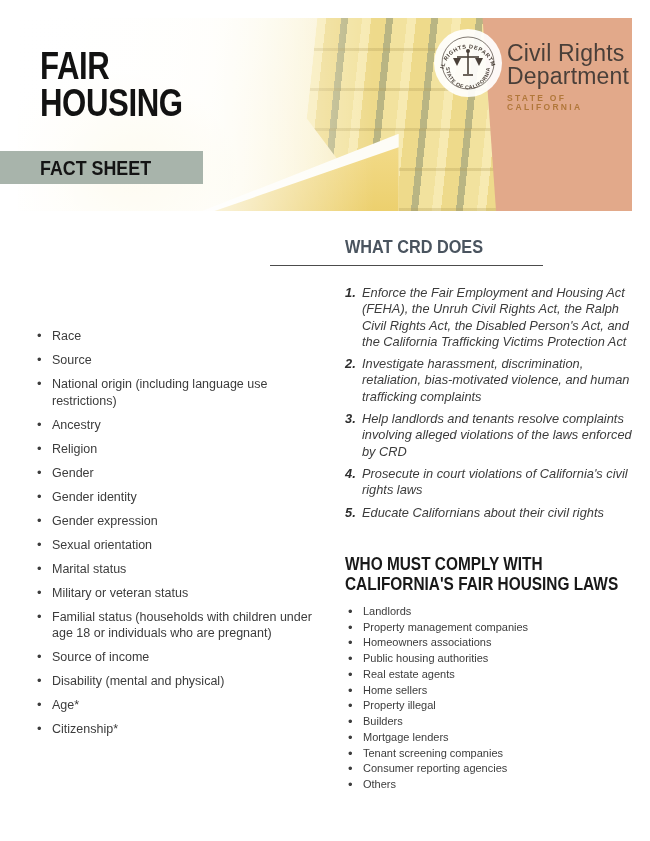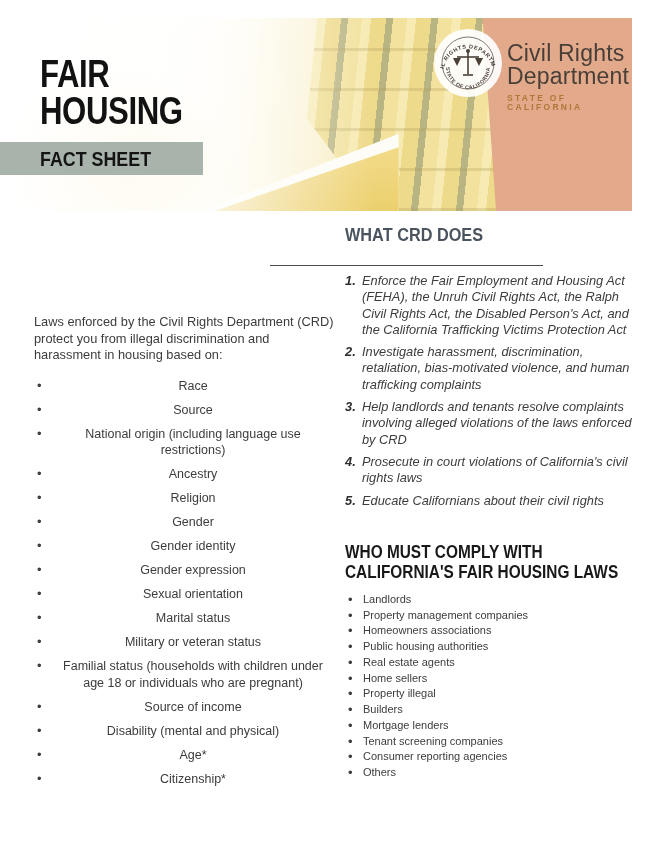--- a/index.html
+++ b/index.html
@@ -29,42 +29,42 @@
   .wash{position:absolute;left:0;top:0;width:58%;height:100%;
     background:linear-gradient(90deg,rgba(255,255,255,.96) 0%,rgba(255,255,255,.75) 55%,rgba(255,255,255,0) 100%);}
 
   
   .seal{position:absolute;left:415px;top:10px;width:70px;height:70px;}
   .logo-text{position:absolute;left:489px;top:24px;line-height:1.02;}
   .logo-name{font-size:23px;color:#493f39;font-weight:500;letter-spacing:.2px;}
   .logo-tagline{margin-top:5px;font-size:8.5px;font-weight:bold;letter-spacing:2.3px;color:#b1773a;}
 
   
-  .title-block{position:absolute;left:40px;top:48px;z-index:3;color:#121212;margin-top:8px;}
+  .title-block{position:absolute;left:40px;top:48px;z-index:3;color:#121212;}
   .title-line{font-size:38px;font-weight:bold;line-height:.98;letter-spacing:-.5px;
     transform:scaleX(.82);transform-origin:0 50%;white-space:nowrap;}
-  .fact-band{position:absolute;left:0;top:142px;width:203px;height:33px;background:#a8b4ab;z-index:4;}
+  .fact-band{position:absolute;left:0;top:151px;width:203px;height:33px;background:#a8b4ab;z-index:4;}
   .fact-band .fact-text{position:absolute;left:40px;top:0;line-height:33px;font-size:21px;font-weight:bold;
     color:#141414;letter-spacing:0;transform:scaleX(.85);transform-origin:0 50%;white-space:nowrap;}
 
   
   .connector-line{position:absolute;left:270px;top:265px;width:273px;height:1px;background:#4c4c4c;}
   .protected-box{position:absolute;left:20px;top:230px;width:250px;height:65px;border:1px solid #6b6b6b;background:#fff;}
   .protected-box .box-heading{margin:9px 0 0 15px;font-size:17px;font-weight:bold;line-height:1.38;color:#4a545f;
     transform:scaleX(.88);transform-origin:0 0;white-space:nowrap;}
 
   
   .left-col{position:absolute;left:34px;top:314px;width:300px;color:#3c3c3c;}
   .intro{font-size:12.8px;line-height:1.3;margin:0;}
   ul.plain{list-style:none;margin:14px 0 0 0;padding:0;}
-  ul.plain li{position:relative;padding-left:18px;font-size:12.5px;line-height:1.32;margin-bottom:7.5px;text-align:center;}
+  ul.plain li{position:relative;padding-left:18px;font-size:12.5px;line-height:1.32;margin-bottom:7.5px;}
   ul.plain li::before{content:"\2022";position:absolute;left:3px;top:-1px;font-size:13px;color:#3c3c3c;}
 
   
-  .right-col{position:absolute;left:345px;top:224px;width:290px;color:#3c3c3c;}
+  .right-col{position:absolute;left:345px;top:236px;width:290px;color:#3c3c3c;}
   .col-heading{margin:0;font-size:18.5px;font-weight:bold;color:#4a545f;letter-spacing:0;
     transform:scaleX(.88);transform-origin:0 50%;white-space:nowrap;}
   ol.numbered{list-style:none;counter-reset:n;margin:27px 0 0 0;padding:0;font-style:italic;}
   ol.numbered li{position:relative;counter-increment:n;padding-left:17px;font-size:12.8px;line-height:16.3px;margin-bottom:6px;}
   ol.numbered li::before{content:counter(n) ".";position:absolute;left:0;top:0;font-weight:bold;color:#2e2e2e;}
   .comply-heading{margin:33px 0 0 0;font-size:17.5px;font-weight:bold;line-height:1.17;color:#191919;
     transform:scaleX(.88);transform-origin:0 0;}
   .comply-heading span{display:block;white-space:nowrap;}
   ul.comply{list-style:none;margin:10px 0 0 0;padding:0;}
   ul.comply li{position:relative;padding-left:18px;font-size:11px;line-height:1.25;margin-bottom:2px;}
@@ -120,21 +120,20 @@
     <div class="title-line">HOUSING</div>
   </div>
   <div class="fact-band">
     <div class="fact-text">FACT SHEET</div>
   </div>
 
   <div class="connector-line"></div>
 
 
   <div class="left-col">
-    <p class="intro">Laws enforced by the Civil Rights Department (CRD) protect you from illegal discrimination and harassment in housing based on:</p>
     <ul class="plain">
 
         <li>Race</li>
 
         <li>Source</li>
 
         <li>National origin (including language use restrictions)</li>
 
         <li>Ancestry</li>
 

